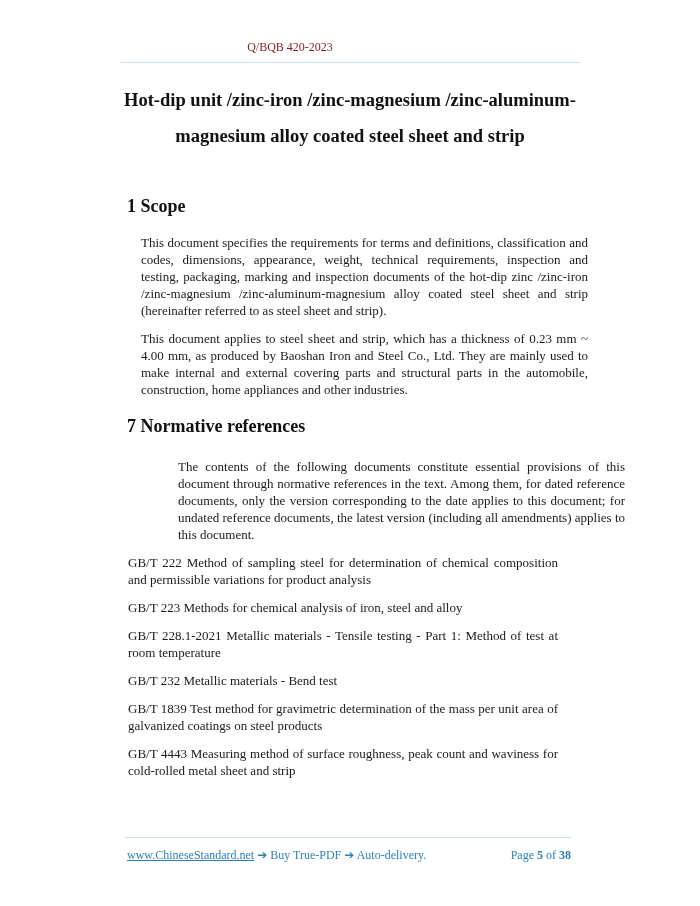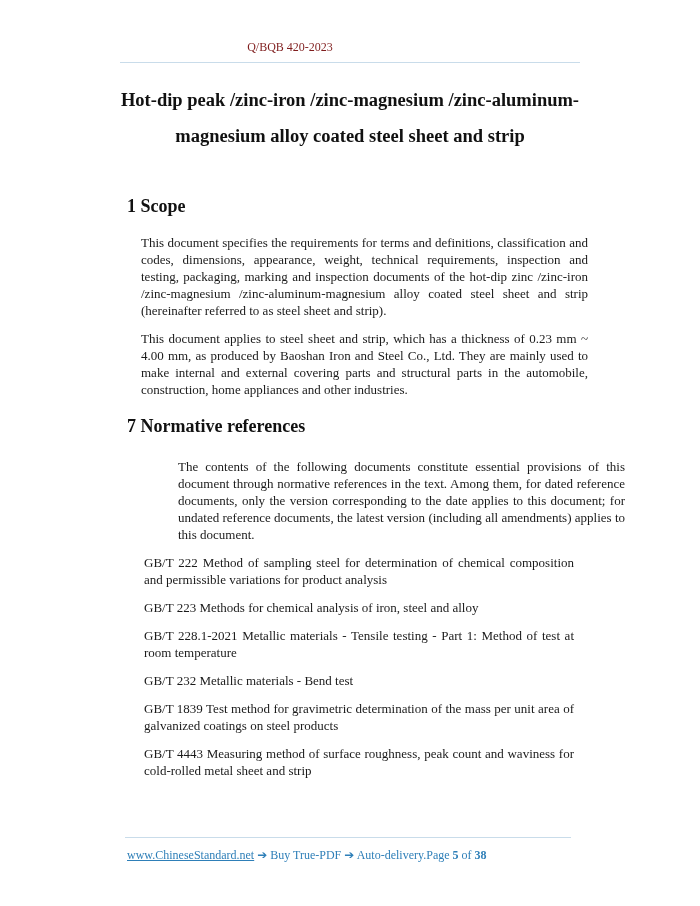--- a/index.html
+++ b/index.html
@@ -57,21 +57,21 @@
       font-weight: bold;
       font-size: 18px;
       color: #111;
       margin: 0;
     }
     .para {
       margin: 0;
     }
     .ref-list {
       position: absolute;
-      left: 144px;
+      left: 128px;
       width: 430px;
       font-size: 13px;
       line-height: 17px;
       text-align: justify;
       margin: 0;
       padding: 0;
       list-style: none;
     }
     .ref-item {
       margin: 0 0 11px 0;
@@ -85,37 +85,38 @@
       border-top: 1.5px solid #c9dcea;
     }
     .footer {
       position: absolute;
       top: 848px;
       left: 127px;
       width: 444px;
       font-size: 12px;
       color: #2e7fb8;
       display: flex;
+      justify-content: space-between;
     }
     .footer a {
       color: #2e7fb8;
       text-decoration: underline;
     }
     .footer .bold-num {
       font-weight: bold;
     }
   </style>
 </head>
 <body>
 
 <div class="page-header">Q/BQB 420-2023</div>
 <div class="header-rule"></div>
 
 <div class="doc-title">
-  <div>Hot-dip peak /zinc-iron /zinc-magnesium /zinc-aluminum-</div>
+  <div>Hot-dip unit /zinc-iron /zinc-magnesium /zinc-aluminum-</div>
   <div>magnesium alloy coated steel sheet and strip</div>
 </div>
 
 <h2 class="section-heading" style="top:196px;">1 Scope</h2>
 
 <div class="content" style="top:234px;">
   <p class="para">This document specifies the requirements for terms and definitions, classification and codes, dimensions, appearance, weight, technical requirements, inspection and testing, packaging, marking and inspection documents of the hot-dip zinc /zinc-iron /zinc-magnesium /zinc-aluminum-magnesium alloy coated steel sheet and strip (hereinafter referred to as steel sheet and strip).</p>
 </div>
 
 <div class="content" style="top:330px;">

